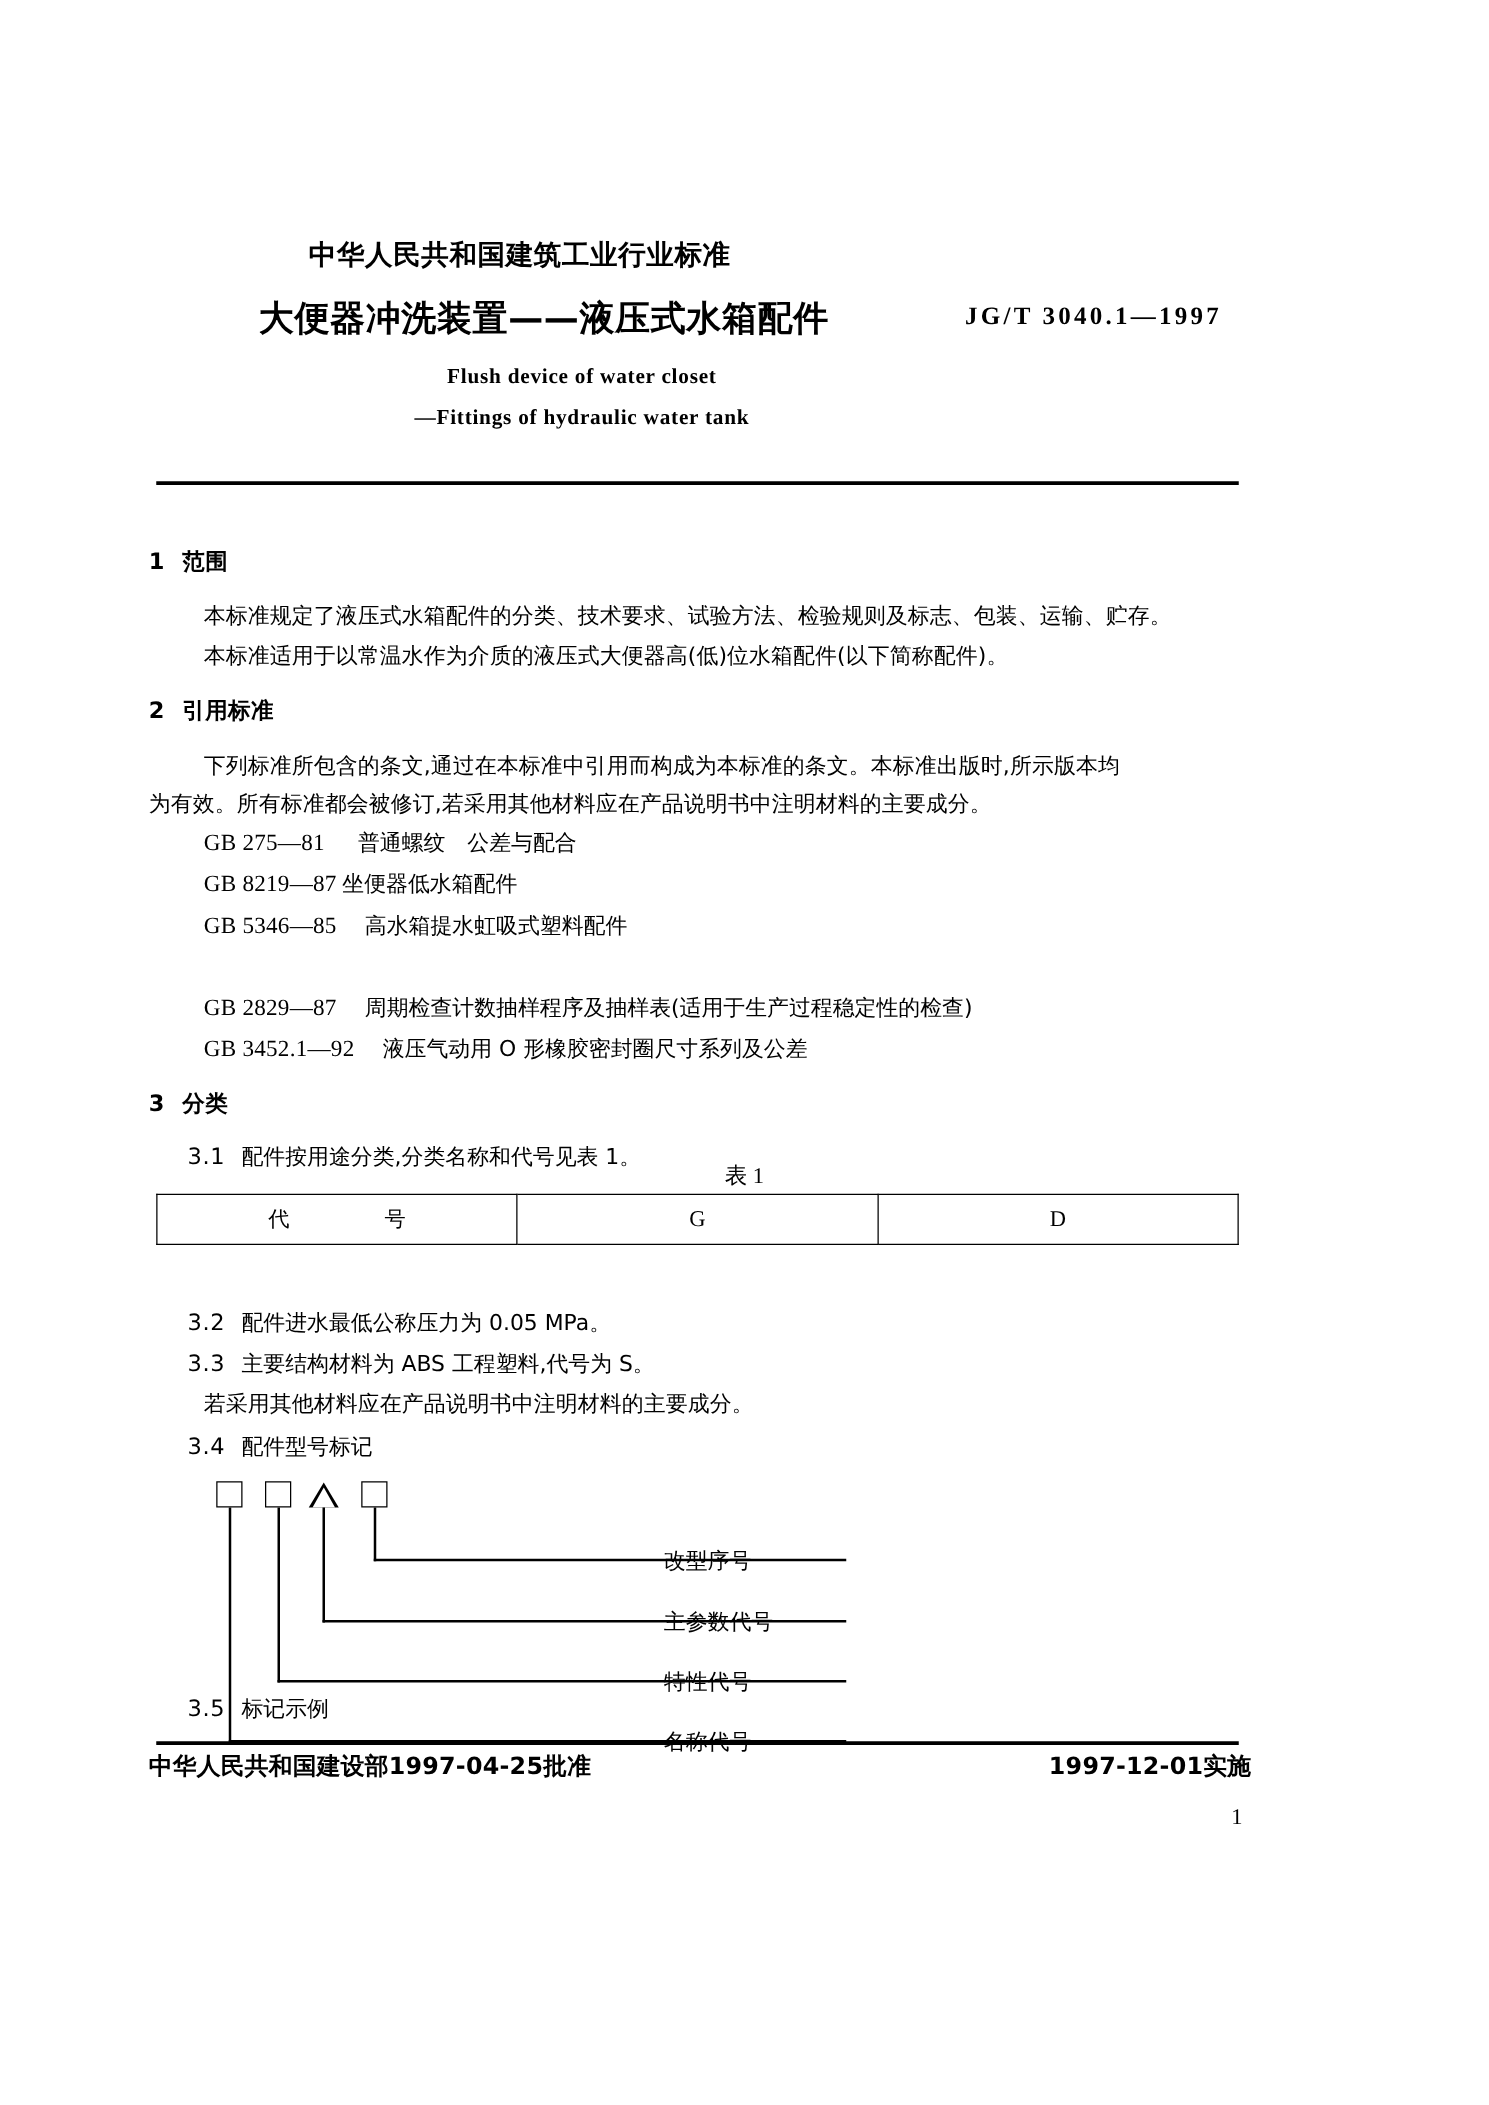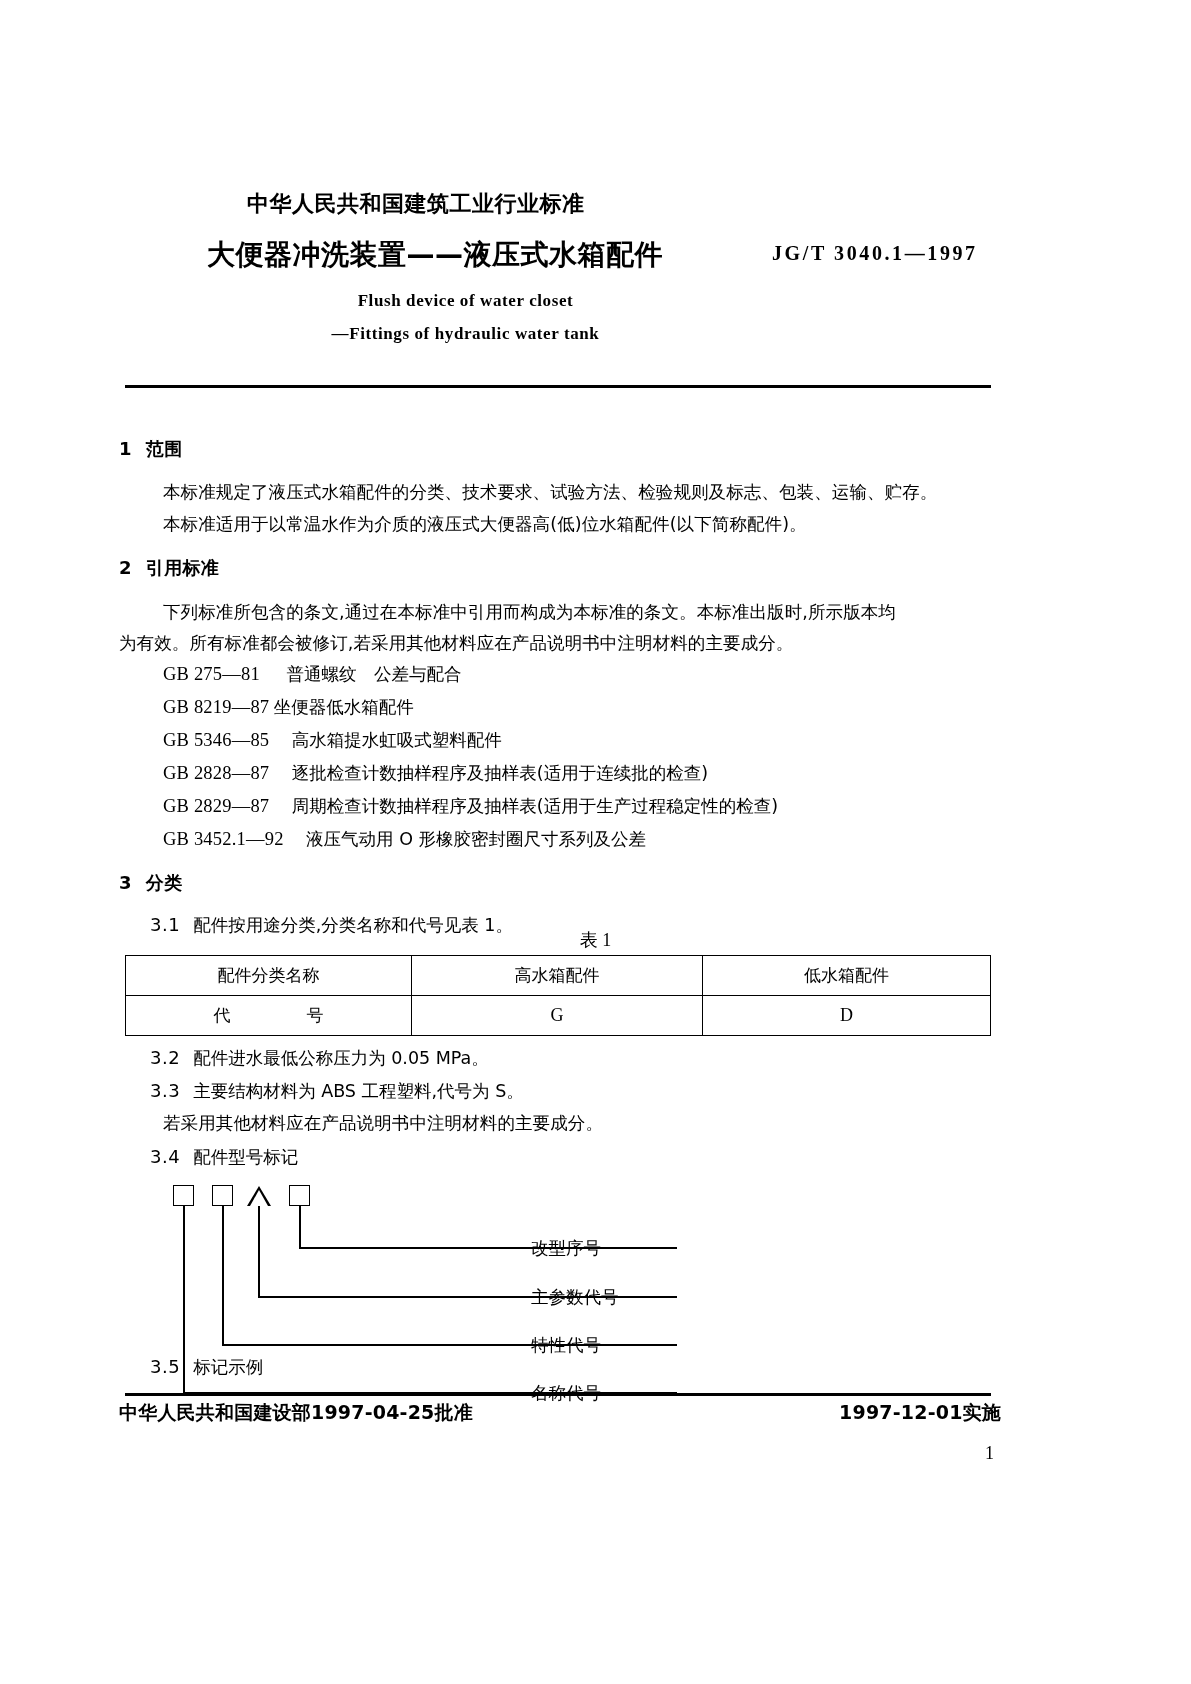--- a/index.html
+++ b/index.html
@@ -271,49 +271,40 @@
     <span class="gb-name" style="margin-left:22px;">普通螺纹　公差与配合</span>
   </div>
   <div class="gb-row" style="left:163px; top:695px;">
     <span class="gb-code">GB 8219—87</span>
     <span class="gb-name" style="">坐便器低水箱配件</span>
   </div>
   <div class="gb-row" style="left:163px; top:728px;">
     <span class="gb-code">GB 5346—85</span>
     <span class="gb-name" style="margin-left:18px;">高水箱提水虹吸式塑料配件</span>
   </div>
-  <div class="gb-row" style="left:163px; top:761px;">
-    <span class="gb-code">GB 2828—87</span>
-    <span class="gb-name" style="margin-left:18px;">逐批检查计数抽样程序及抽样表(适用于连续批的检查)</span>
-  </div>
   <div class="gb-row" style="left:163px; top:794px;">
     <span class="gb-code">GB 2829—87</span>
     <span class="gb-name" style="margin-left:18px;">周期检查计数抽样程序及抽样表(适用于生产过程稳定性的检查)</span>
   </div>
   <div class="gb-row" style="left:163px; top:827px;">
     <span class="gb-code">GB 3452.1—92</span>
     <span class="gb-name" style="margin-left:18px;">液压气动用 O 形橡胶密封圈尺寸系列及公差</span>
   </div>
 
   <div class="sec-head" style="left:119px; top:871px;">
     <span class="num">3</span><span>分类</span>
   </div>
 
   <div class="subsec" style="left:119px; top:913px;">
     <span class="snum">3.1</span><span>配件按用途分类,分类名称和代号见表 1。</span>
   </div>
 
   <div class="tbl-caption">表 1</div>
   <table class="t1">
     <tbody>
-      <tr>
-        <td style="width:285px;">配件分类名称</td>
-        <td style="width:290px;">高水箱配件</td>
-        <td>低水箱配件</td>
-      </tr>
       <tr>
         <td class="spaced">代　　号</td>
         <td class="code-cell">G</td>
         <td class="code-cell">D</td>
       </tr>
     </tbody>
   </table>
 
   <div class="subsec" style="left:119px; top:1046px;">
     <span class="snum">3.2</span><span>配件进水最低公称压力为 0.05 MPa。</span>

